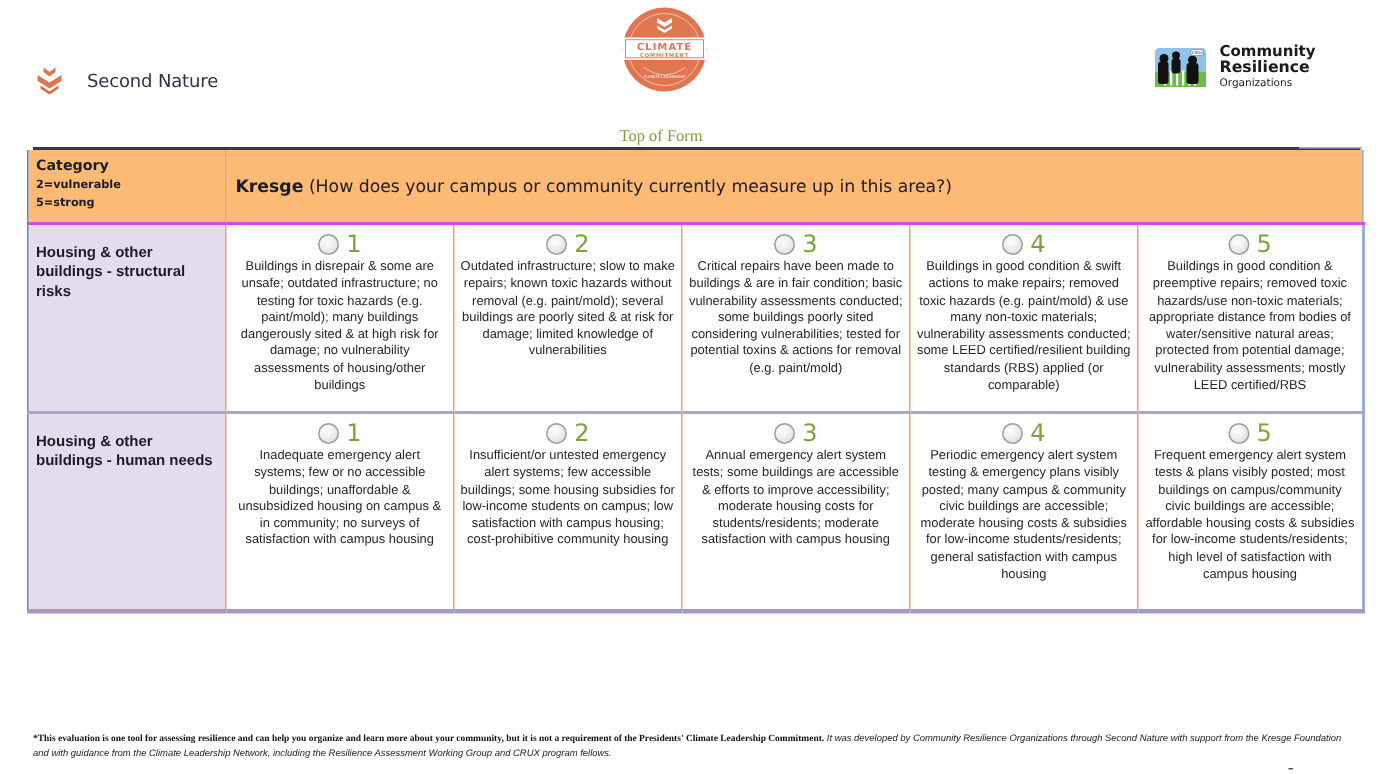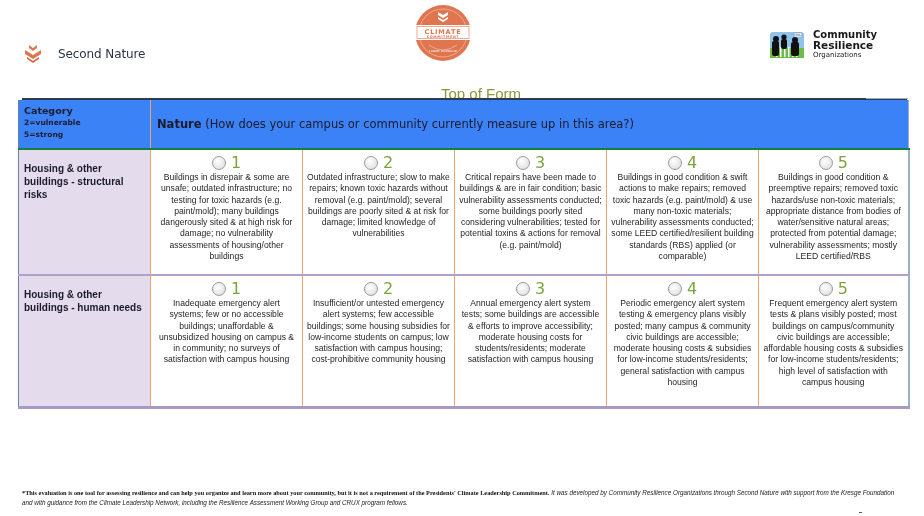--- a/index.html
+++ b/index.html
@@ -12,32 +12,32 @@
 
   .logo-cc { position:absolute; left:413px; top:3px; width:60px; height:60px; }
 
   .logo-cro { position:absolute; left:768px; top:30px; display:flex; align-items:center; gap:7px; }
   .logo-cro .pic { width:38px; height:30px; }
   .logo-cro .txt { font-family:"DejaVu Sans", sans-serif; font-weight:bold; color:#1a1a1a; line-height:10px; }
   .logo-cro .t1 { font-size:10px; }
   .logo-cro .t2 { font-size:10.5px; }
   .logo-cro .t3 { font-size:7px; font-weight:normal; }
 
-  .top-of-form { position:absolute; left:413px; top:85px; font-family:Liberation Sans, sans-serif; font-size:15px; color:#8a9a3c;margin-left:28px; }
+  .top-of-form { position:absolute; left:413px; top:85px; font-family:Liberation Serif, serif; font-size:11px; color:#8a9a3c; }
 
   .top-rule { position:absolute; left:22px; top:98px; width:885px; height:2px; background:#2f3b52; }
   .top-rule-right { position:absolute; left:866px; top:98px; width:42px; height:1px; background:#9ab0cc; }
 
   
   .sheet { position:absolute; left:18px; top:100px; width:890px; border-collapse:collapse; table-layout:fixed; }
   .sheet td { padding:0; vertical-align:top; }
   .sec-head td { background:#7e63a0; height:21px; border-bottom:2px solid #e8a070; border-right:1px solid #9ab0cc; }
   .sec-title { font-family:"DejaVu Sans", sans-serif; font-weight:bold; font-size:13px; color:#1c1433; padding:2px 0 0 5px; display:block; }
 
-  .hdr-row td { background:#3b82f6; height:44px; border-bottom:2px solid #15803d; }
+  .hdr-row td { background:#fdba74; height:44px; border-bottom:2px solid #d946ef; }
   .hdr-cat { border-right:1px solid #eca46c; padding:4px 0 0 5px !important; border-left:1px solid #6a7fb0; }
   .hdr-cat .c1 { font-family:"DejaVu Sans", sans-serif; font-size:9.5px; font-weight:bold; color:#1b1b2b; line-height:13px; display:block; }
   .hdr-cat .c2 { font-family:"DejaVu Sans", sans-serif; font-size:7.5px; font-weight:bold; color:#1b1b2b; line-height:12px; display:block; }
   .hdr-score { vertical-align:middle !important; padding-left:6px !important; font-family:"DejaVu Sans", sans-serif; font-size:11.5px; color:#1b1b2b; border-right:1px solid #9ab0cc; }
   .hdr-score b { font-weight:bold; }
 
   .row td.cat { background:#e4dcec; border-right:1px solid #eca46c; border-left:1px solid #6a7fb0; padding:12px 4px 0 5px; }
   .cat-label { font-family:Liberation Sans, sans-serif; font-weight:bold; font-size:10px; line-height:13px; color:#1b1b2b; display:block; }
   .row td.opt { background:#fff; border-right:1px solid #eca46c; text-align:center; padding:3px 4px 2px 4px; }
   .row td.opt.last { border-right:2px solid #9ab0cc; }
@@ -123,21 +123,21 @@
       <col style="width:152px">
       <col style="width:150px">
   </colgroup>
   <tbody>
   <tr class="hdr-row">
     <td class="hdr-cat">
       <span class="c1">Category</span>
       <span class="c2">2=vulnerable</span>
       <span class="c2">5=strong</span>
     </td>
-    <td class="hdr-score" colspan="5"><b>Nature</b><span> (How does your campus or community currently measure up in this area?)</span></td>
+    <td class="hdr-score" colspan="5"><b>Kresge</b><span> (How does your campus or community currently measure up in this area?)</span></td>
   </tr>
 
   <tr class="row r1">
     <td class="cat">
           <span class="cat-label">Housing &amp; other buildings - structural risks</span>
         </td>
     <td class="opt">
       <div class="opt-head">
             <span class="radio"></span>
             <span class="num">1</span>

